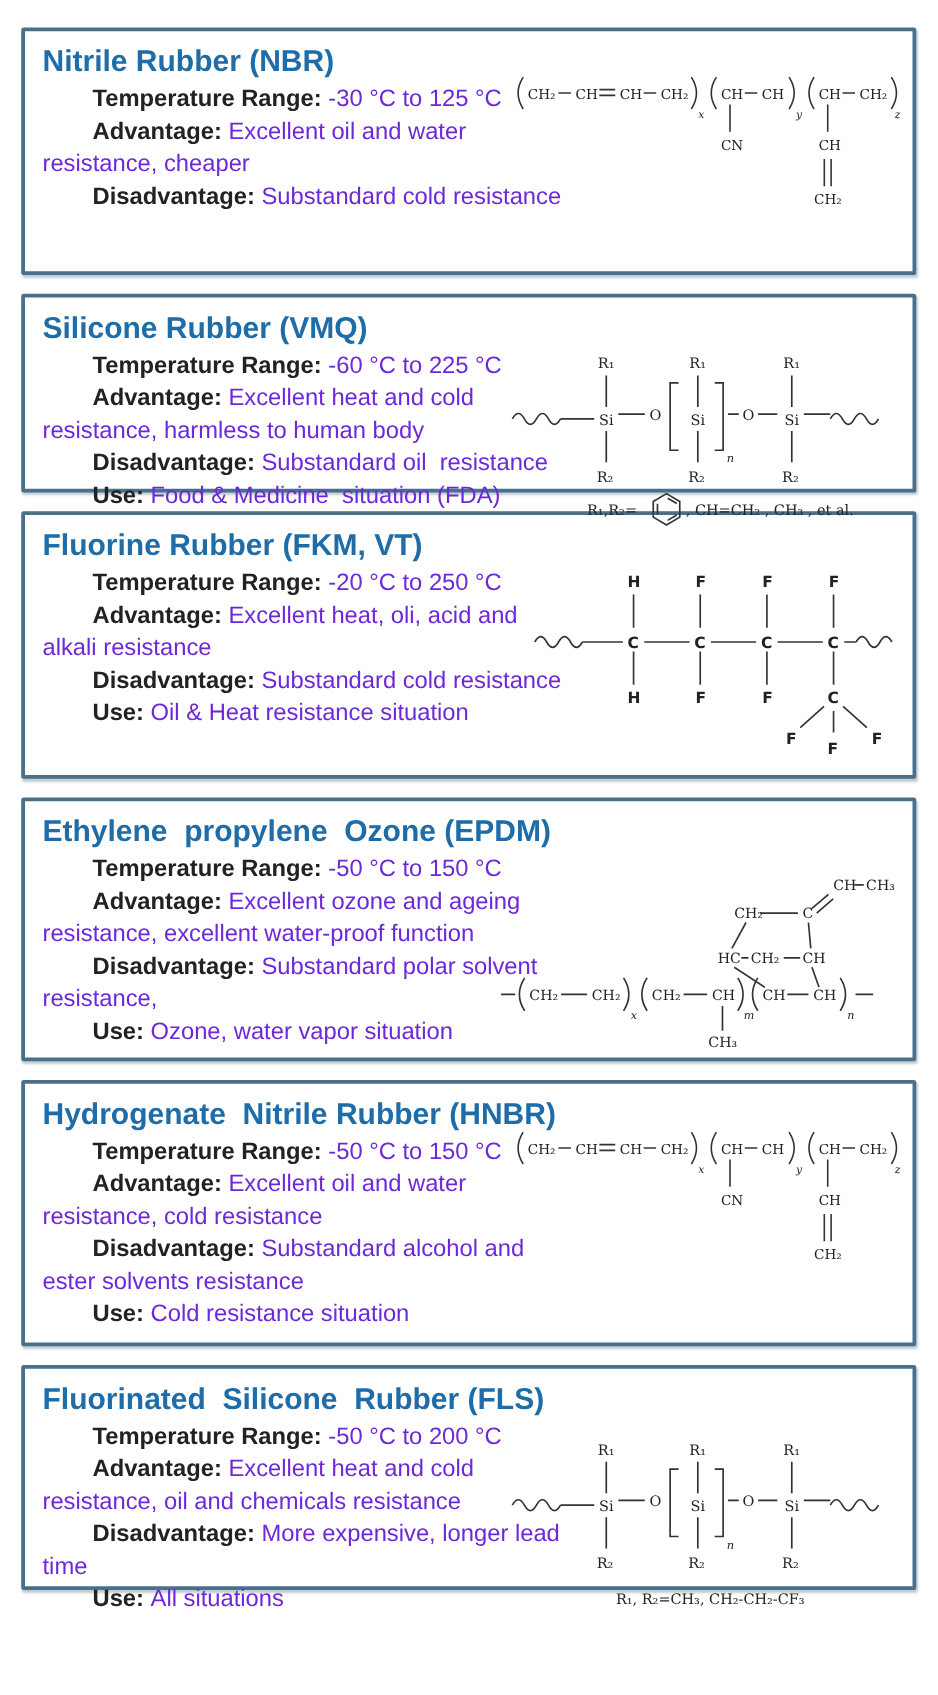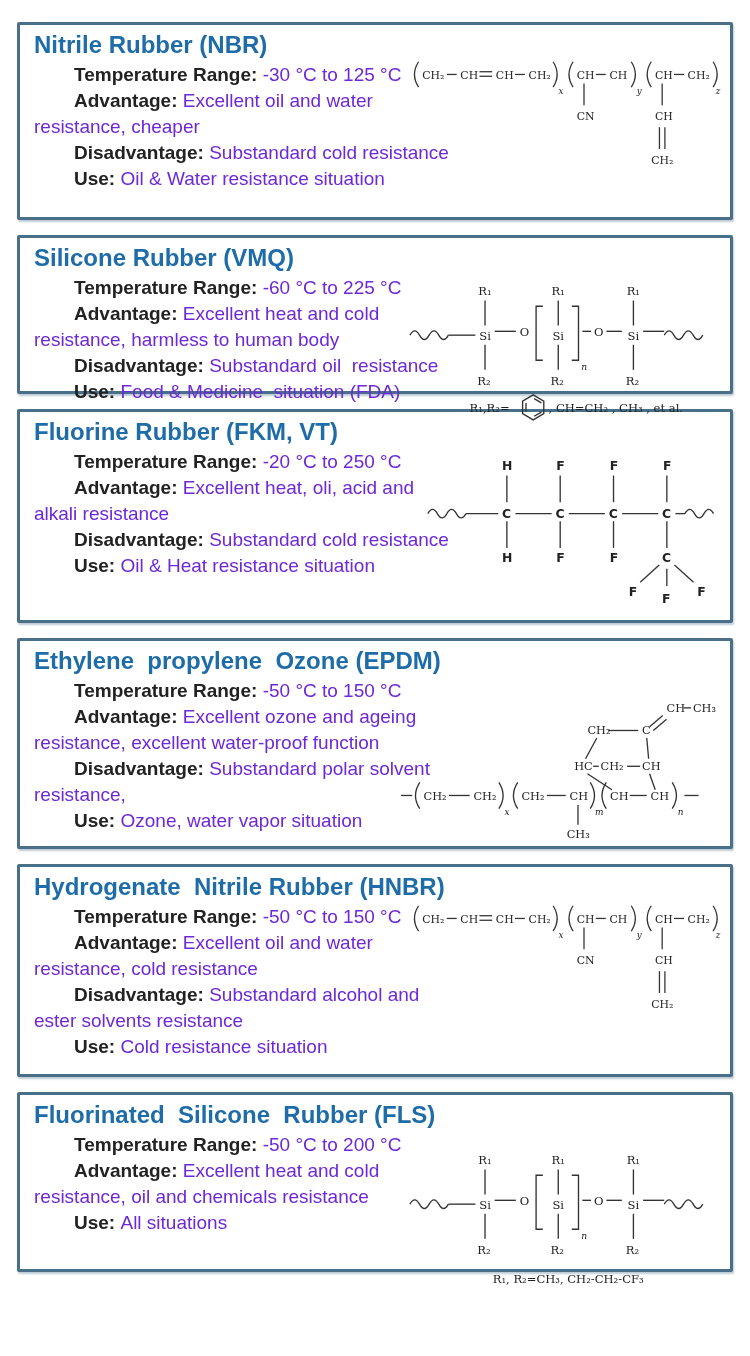--- a/index.html
+++ b/index.html
@@ -1,19 +1,19 @@
 <!DOCTYPE html>
 <html><head>
 <meta charset="utf-8">
 <style>
   html,body{margin:0;padding:0;background:#ffffff;}
   body{width:750px;height:1356px;overflow:hidden;font-family:"Liberation Sans",sans-serif;color:#2e2e2e;}
   .page{padding:22px 17px 0 17px;}
   .panel{position:relative;box-sizing:border-box;border:3px solid #4a7089;border-radius:2px;
-         background:#fff;margin-bottom:15px;padding:4px 14px 6px 14px;
+         background:#fff;margin-bottom:15px;padding:9px 14px 6px 14px;
          box-shadow:1px 2px 2px rgba(110,140,160,.45);}
   .p1{height:198px}.p2{height:159px}.p3{height:214px}.p4{height:211px}.p5{height:213px}.p6{height:180px}
   .title{margin:2px 0 3px 0;font-size:24px;font-weight:bold;color:#1e6ca8;white-space:pre-wrap;}
   .text-col{position:relative;z-index:2;max-width:424px;}
   .field{margin:0;font-size:19px;line-height:26px;white-space:pre-wrap;}
   .lbl{font-weight:bold;color:#222;margin-left:40px;}
   .val{color:#6d28d9;}
   .lbl::after{content:" ";}
   .chem{position:absolute;z-index:1;right:6px;}
   .chem text{fill:#222;stroke:none;font-family:"DejaVu Serif","DejaVu Sans",serif;font-size:12px;}
@@ -31,21 +31,20 @@
 <body>
 
 <div class="page">
 
   <section class="panel p1">
     <div class="text-col">
       <h2 class="title">Nitrile Rubber (NBR)</h2>
       <p class="field"><span class="lbl">Temperature Range:</span><span class="val">-30 °C to 125 °C</span></p>
       <p class="field"><span class="lbl">Advantage:</span><span class="val">Excellent oil and water resistance, cheaper</span></p>
       <p class="field"><span class="lbl">Disadvantage:</span><span class="val">Substandard cold resistance</span></p>
-      <p class="field"><span class="lbl">Use:</span><span class="val">Oil &amp; Water resistance situation</span></p>
     </div>
     <svg class="chem s-nbr1" viewBox="0 0 352 135">
       <g>
         <path d="M16 14 Q7 28 16 42"></path>
           <line x1="47" y1="28" x2="58" y2="28"></line>
         <line x1="83" y1="25" x2="97" y2="25"></line>
           <line x1="83" y1="30" x2="97" y2="30"></line>
         <line x1="122" y1="28" x2="133" y2="28"></line>
           <path d="M164 14 Q173 28 164 42"></path>
         <path d="M186 14 Q177 28 186 42"></path>
@@ -265,20 +264,21 @@
       <text x="276" y="78">CH</text>
       <text x="272" y="126">CH₂</text>
     </svg>
   </section>
 
   <section class="panel p6">
     <div class="text-col">
       <h2 class="title">Fluorinated  Silicone  Rubber (FLS)</h2>
       <p class="field"><span class="lbl">Temperature Range:</span><span class="val">-50 °C to 200 °C</span></p>
       <p class="field"><span class="lbl">Advantage:</span><span class="val">Excellent heat and cold resistance, oil and chemicals resistance</span></p>
+      <p class="field"><span class="lbl">Disadvantage:</span><span class="val">More expensive, longer lead time</span></p>
       <p class="field"><span class="lbl">Use:</span><span class="val">All situations</span></p>
     </div>
     <svg class="chem s-fls" viewBox="0 0 330 172">
       <g>
         <path d="M4 78 q5 -9 10 0 t10 0 t10 0 t10 0"></path>
           <line x1="44" y1="78" x2="72" y2="78"></line>
         <line x1="82" y1="68" x2="82" y2="42"></line>
           <line x1="82" y1="88" x2="82" y2="114"></line>
         <line x1="92" y1="74" x2="114" y2="74"></line>
         <path d="M142 48 h-7 v56 h7"></path>

